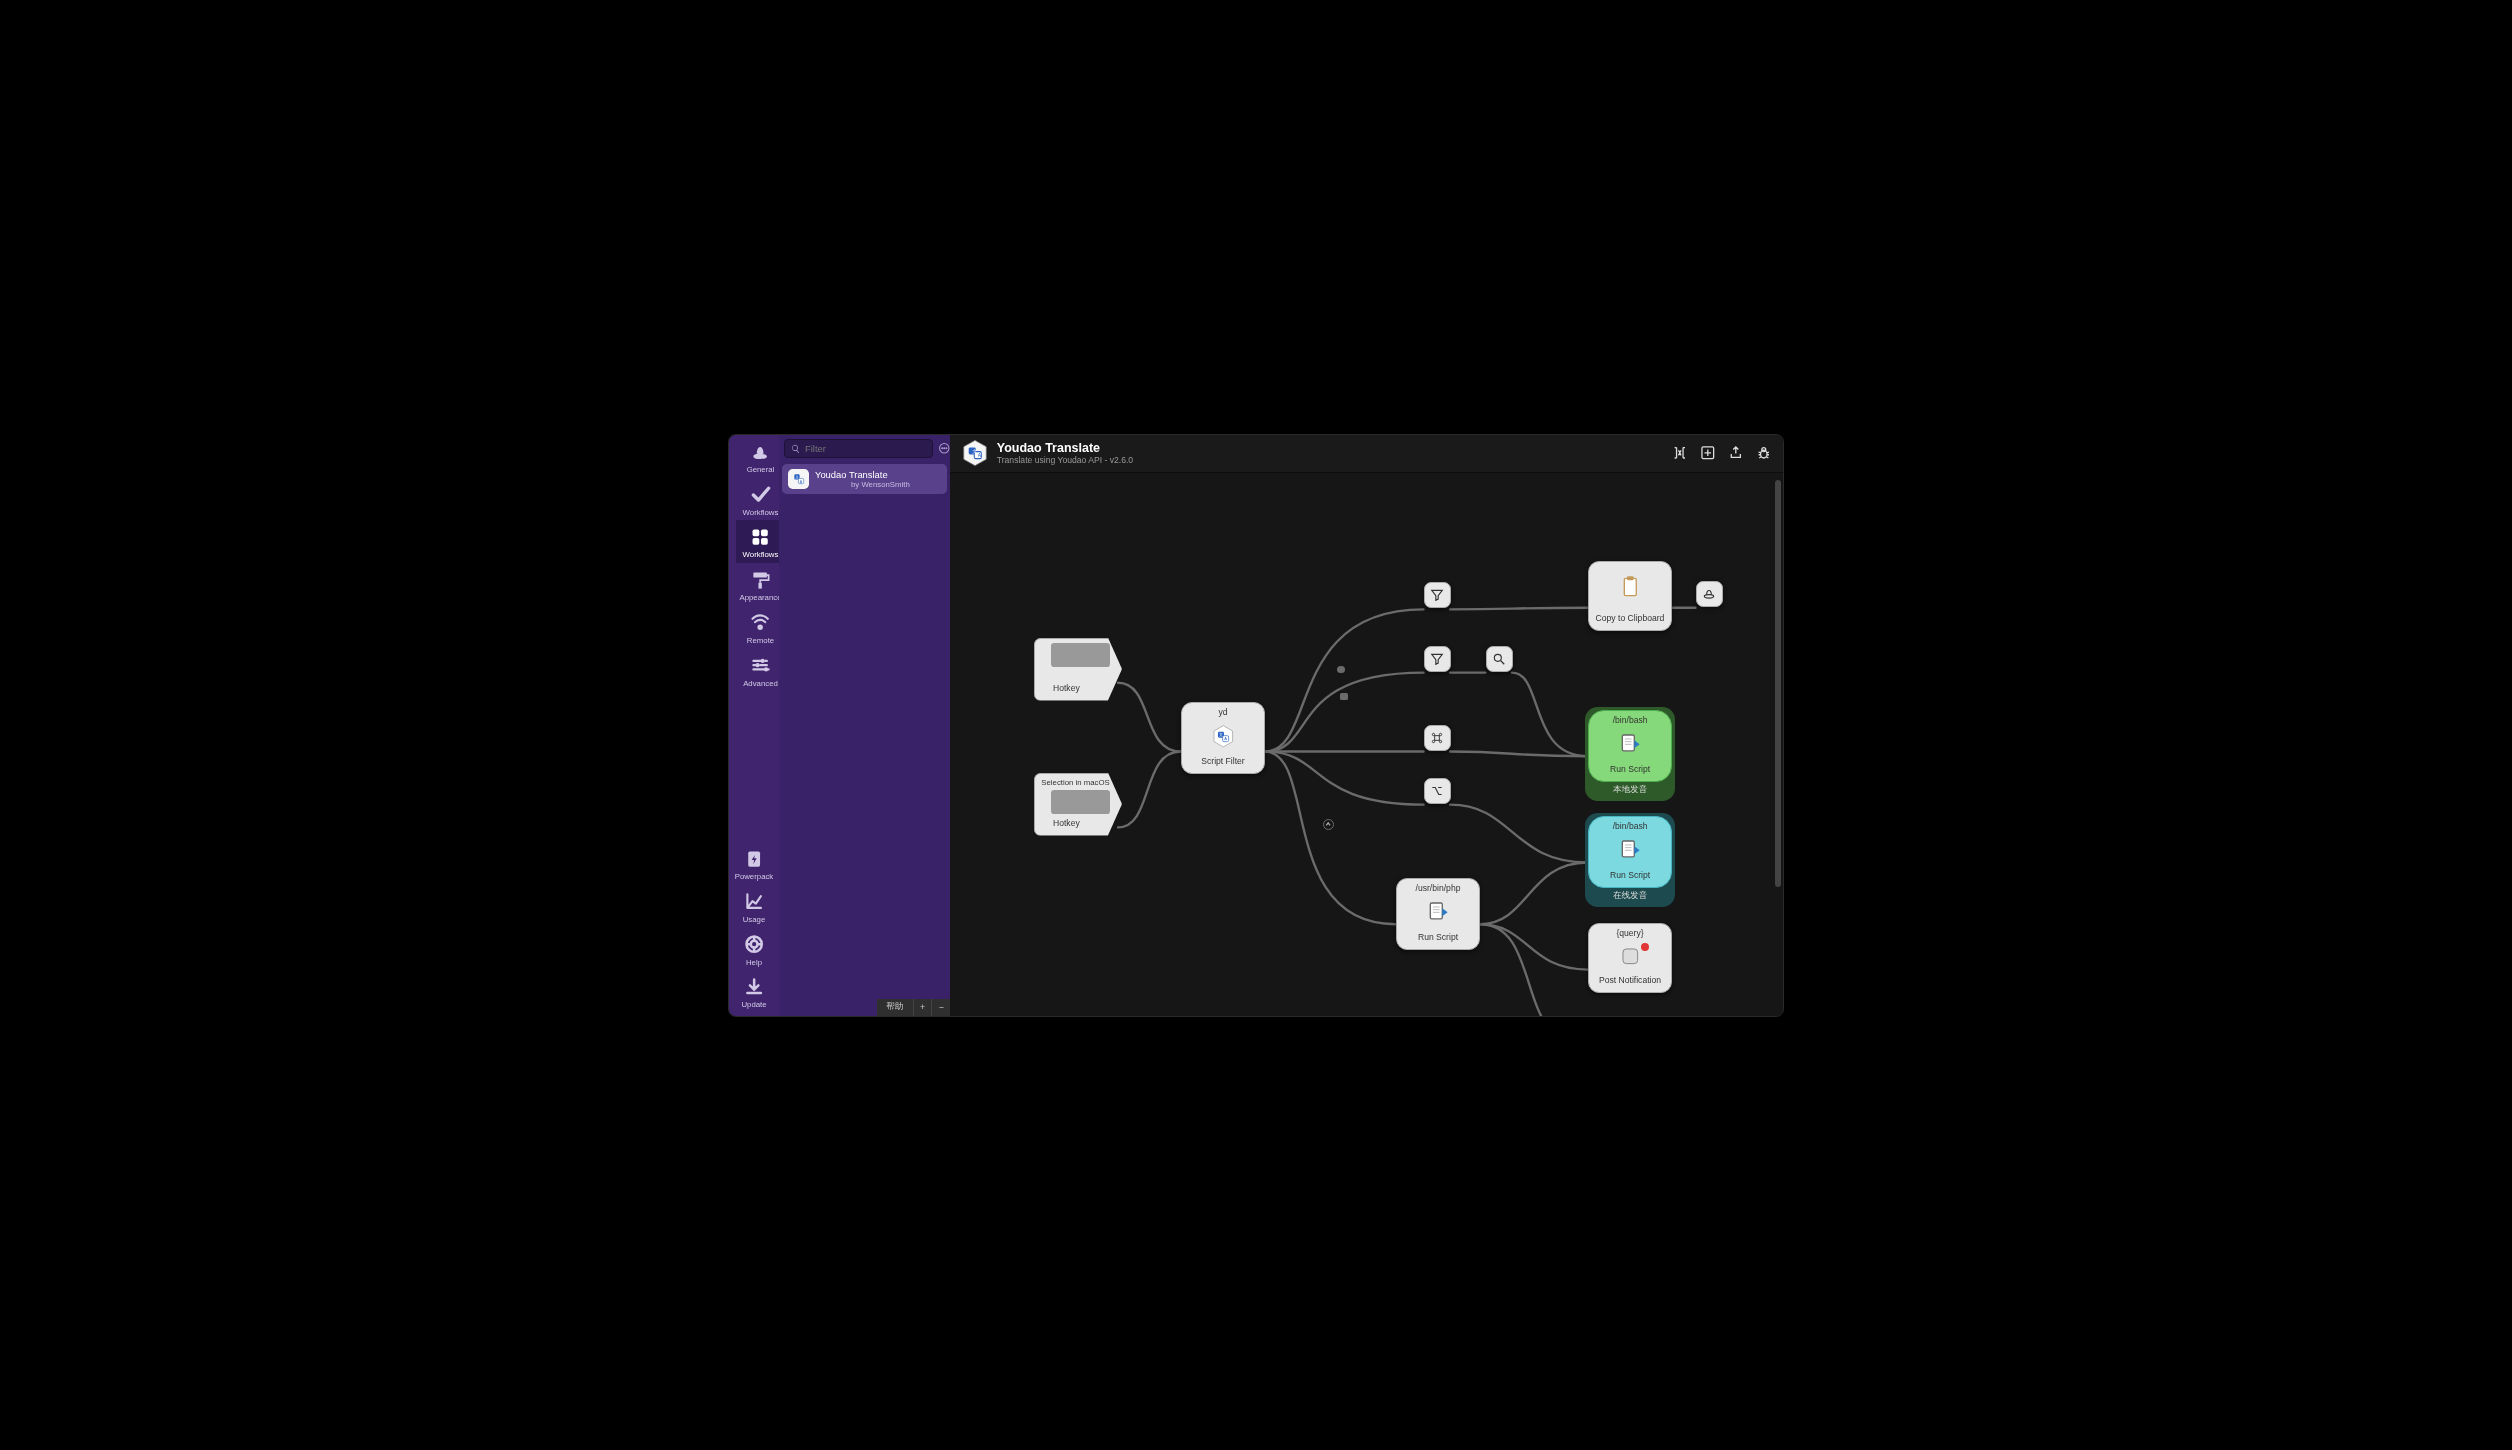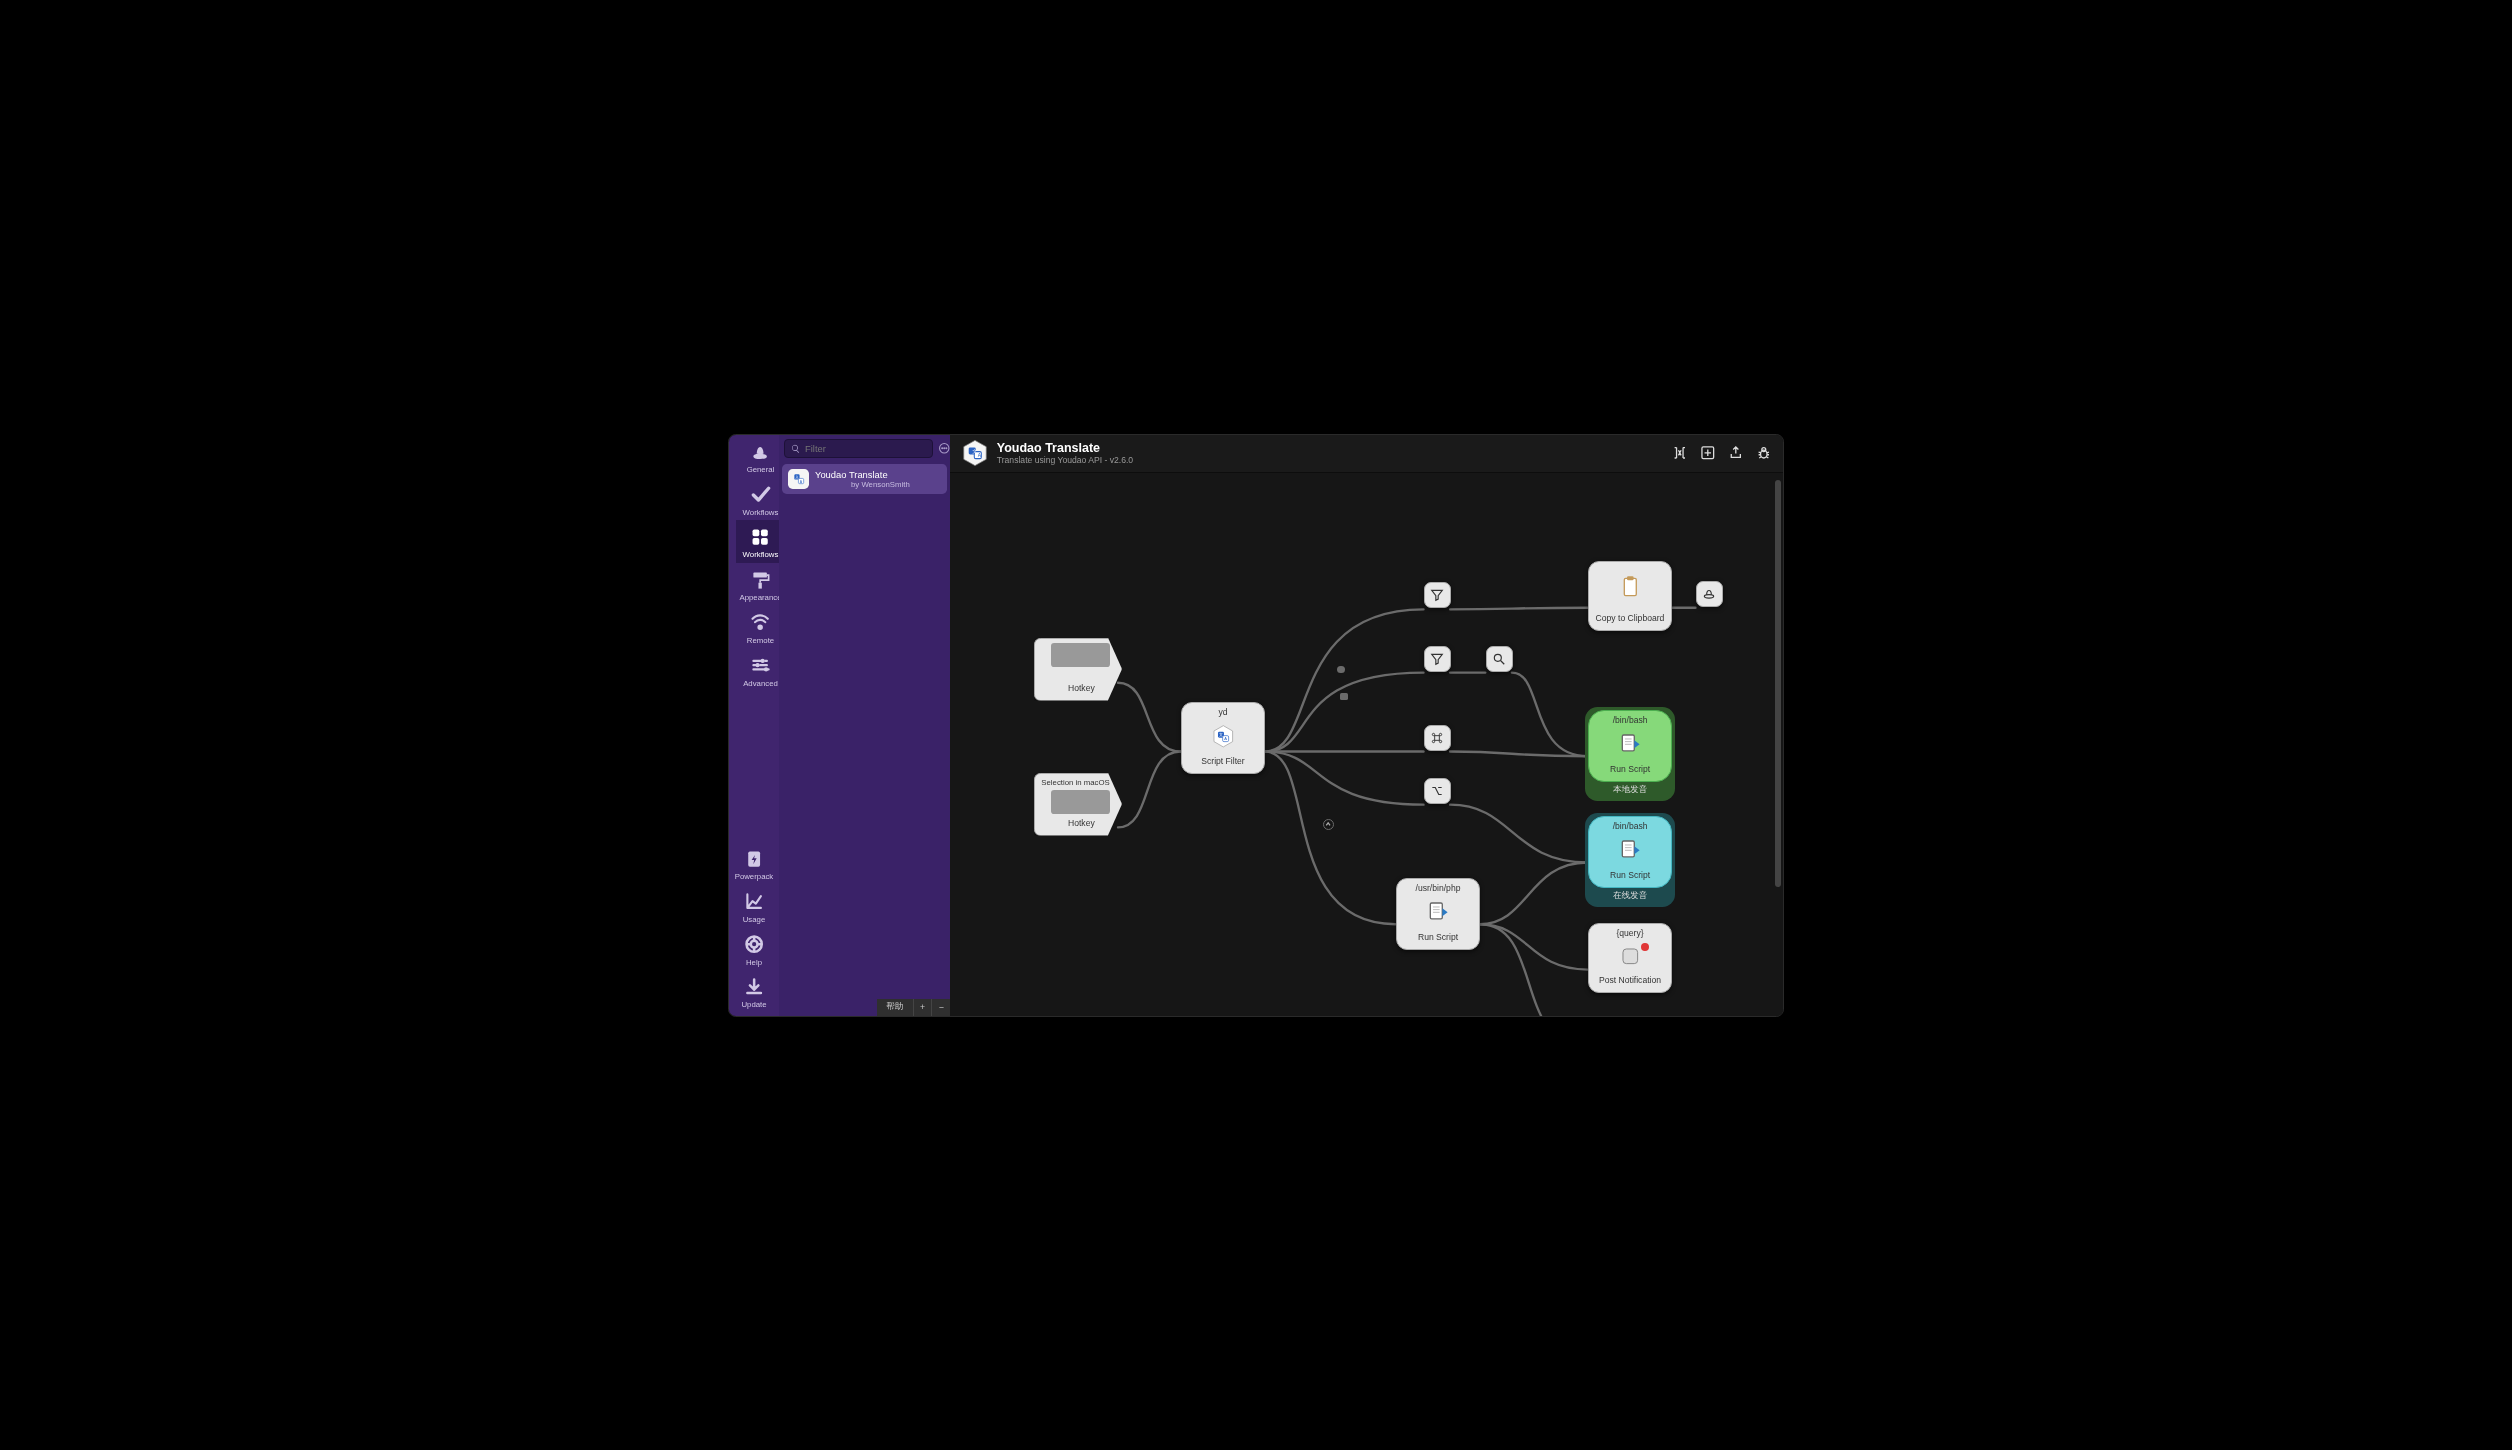--- a/index.html
+++ b/index.html
@@ -102,21 +102,21 @@
   .node .icon-area svg{ width:26.6px; height:26.6px; }
   .node .placeholder{
     width:80%; height:20.3px; background:#999; border-radius:3.1px; margin-top:6.3px;
   }
   .node.hotkey{
     width:88px; height:63px;
     clip-path: polygon(0 0, 84% 0, 100% 50%, 84% 100%, 0 100%);
     border-radius:6.3px;
   }
   .node.hotkey .placeholder{ margin:4.7px 0 0 4.7px; width:59px; height:23.5px;}
-  .node.hotkey .label{ align-self:flex-start; margin-left:33px;}
+  .node.hotkey .label{ align-self:flex-start; margin-left:18px;}
   .node.small{ width:26.6px; height:26.6px; border-radius:7px; justify-content:center; padding:0;}
   .node.small svg{ width:14px; height:14px; }
   .node.box{ width:84px; height:72px; }
   .node.wrapped{
     background:transparent; border:none; box-shadow:none; display:flex; flex-direction:column; align-items:center;
   }
   .node.wrapped .inner{
     width:84px; height:72px; background:#e8e8e8; border-radius:16px; border:0.8px solid #aaa;
     display:flex; flex-direction:column; align-items:center;
   }

